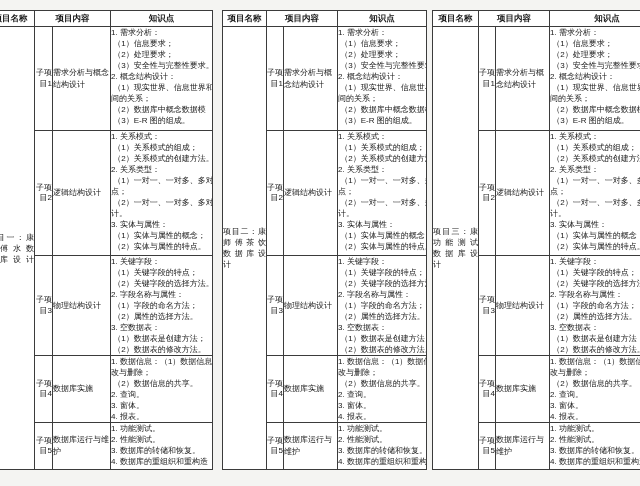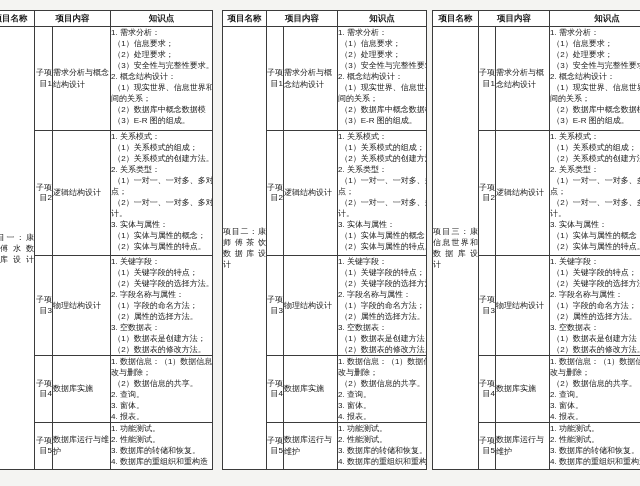--- a/index.html
+++ b/index.html
@@ -271,21 +271,21 @@
           <tr>
             <th>项目名称</th>
             <th colspan="2">项目内容</th>
             <th>知识点</th>
           </tr>
         </thead>
         <tbody>
           <tr class="r0">
             <td class="name" rowspan="5">
               <div class="name-line">项目三：康</div>
-              <div class="name-line">信息世界和</div>
+              <div class="name-line">功能测试</div>
               <div class="name-line">数据库设</div>
               <div class="name-line">计</div>
             </td>
             <td class="sub">子项目1</td>
             <td class="cont">需求分析与概念结构设计</td>
             <td class="know">
               <div class="kline">1. 需求分析：</div>
               <div class="kline"> （1）信息要求；</div>
               <div class="kline"> （2）处理要求；</div>
               <div class="kline"> （3）安全性与完整性要求。</div>

